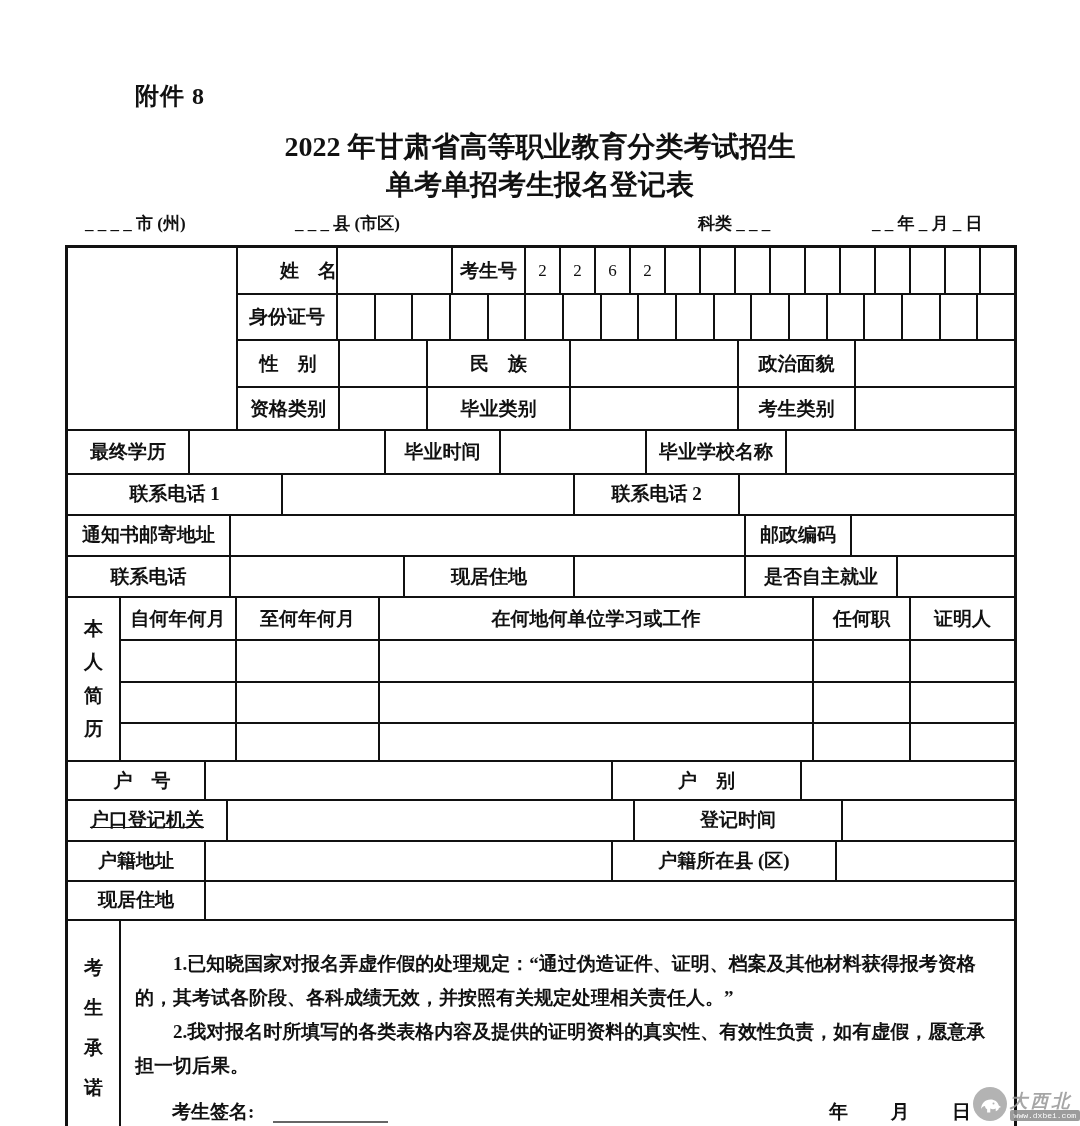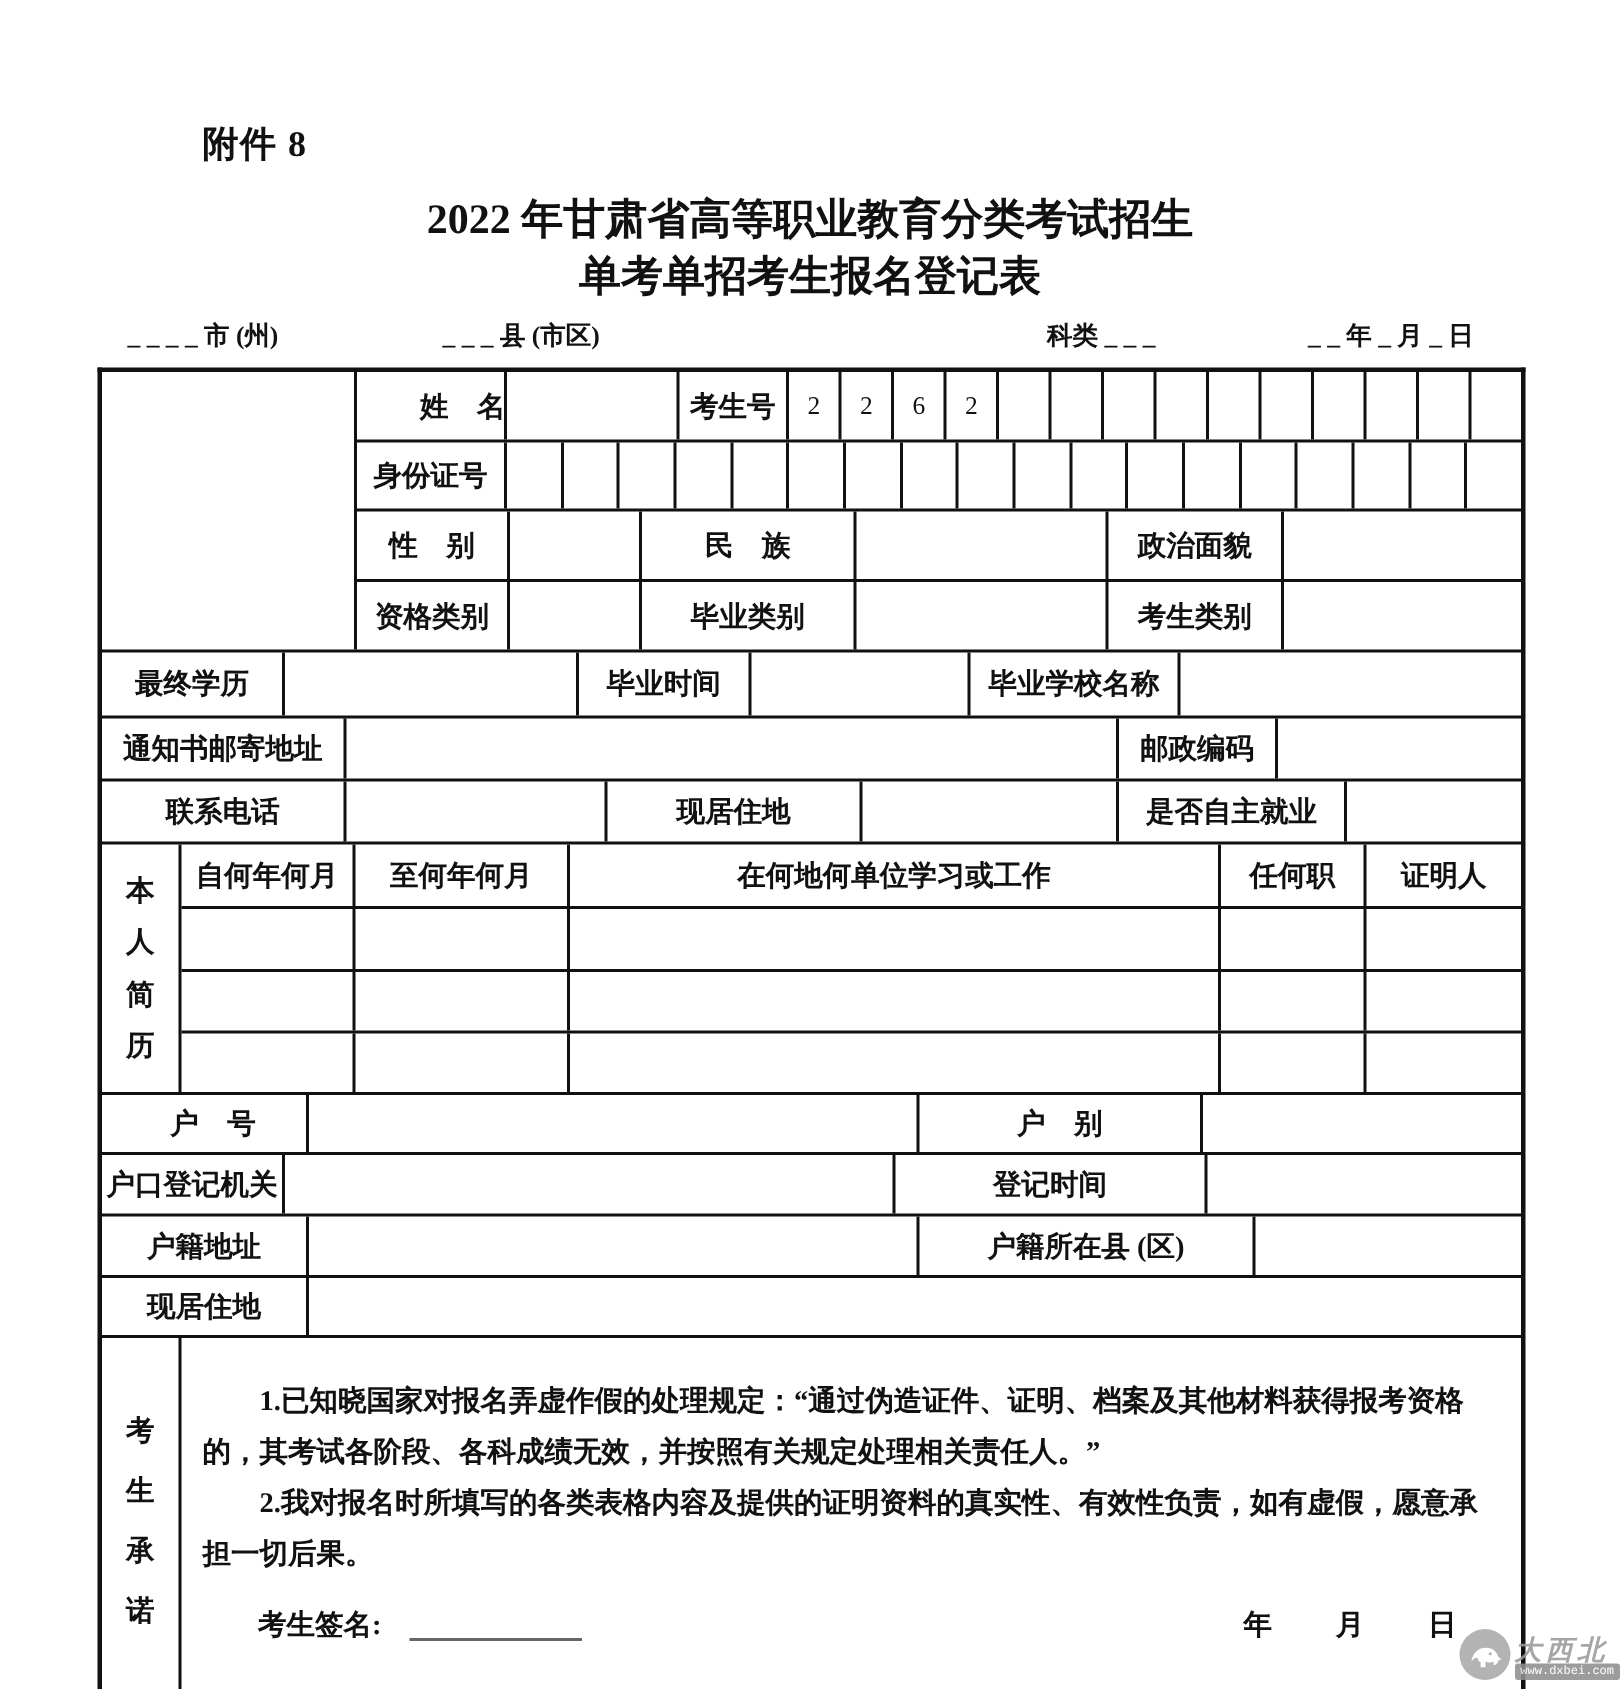--- a/index.html
+++ b/index.html
@@ -136,20 +136,26 @@
 
   <div class="row" style="height:44px;">
     <div class="c lbl" style="width:122px;">最终学历</div>
     <div class="c" style="width:196px;"></div>
     <div class="c lbl" style="width:115px;">毕业时间</div>
     <div class="c" style="width:146px;"></div>
     <div class="c lbl" style="width:140px;">毕业学校名称</div>
     <div class="c" style="flex:1;"></div>
   </div>
 
+  <div class="row" style="height:42px;">
+    <div class="c lbl" style="width:215px;">联系电话 1</div>
+    <div class="c" style="width:292px;"></div>
+    <div class="c lbl" style="width:165px;">联系电话 2</div>
+    <div class="c" style="flex:1;"></div>
+  </div>
 
   <div class="row" style="height:42px;">
     <div class="c lbl" style="width:163px;">通知书邮寄地址</div>
     <div class="c" style="width:515px;"></div>
     <div class="c lbl" style="width:106px;">邮政编码</div>
     <div class="c" style="flex:1;"></div>
   </div>
 
   <div class="row" style="height:42px;">
     <div class="c lbl" style="width:163px;">联系电话</div>
@@ -199,21 +205,21 @@
     </div>
   </div>
 
   <div class="row" style="height:40px;">
     <div class="c lbl" style="width:138px;padding-left:12px;">户    号</div>
     <div class="c" style="width:407px;"></div>
     <div class="c lbl" style="width:189px;">户    别</div>
     <div class="c" style="flex:1;"></div>
   </div>
   <div class="row" style="height:41px;">
-    <div class="c lbl" style="width:122px;">户口登记机关</div>
+    <div class="c lbl" style="width:160px;text-decoration:underline;">户口登记机关</div>
     <div class="c" style="width:407px;"></div>
     <div class="c lbl" style="width:208px;">登记时间</div>
     <div class="c" style="flex:1;"></div>
   </div>
   <div class="row" style="height:41px;">
     <div class="c lbl" style="width:138px;">户籍地址</div>
     <div class="c" style="width:407px;"></div>
     <div class="c lbl" style="width:224px;">户籍所在县 (区)</div>
     <div class="c" style="flex:1;"></div>
   </div>

